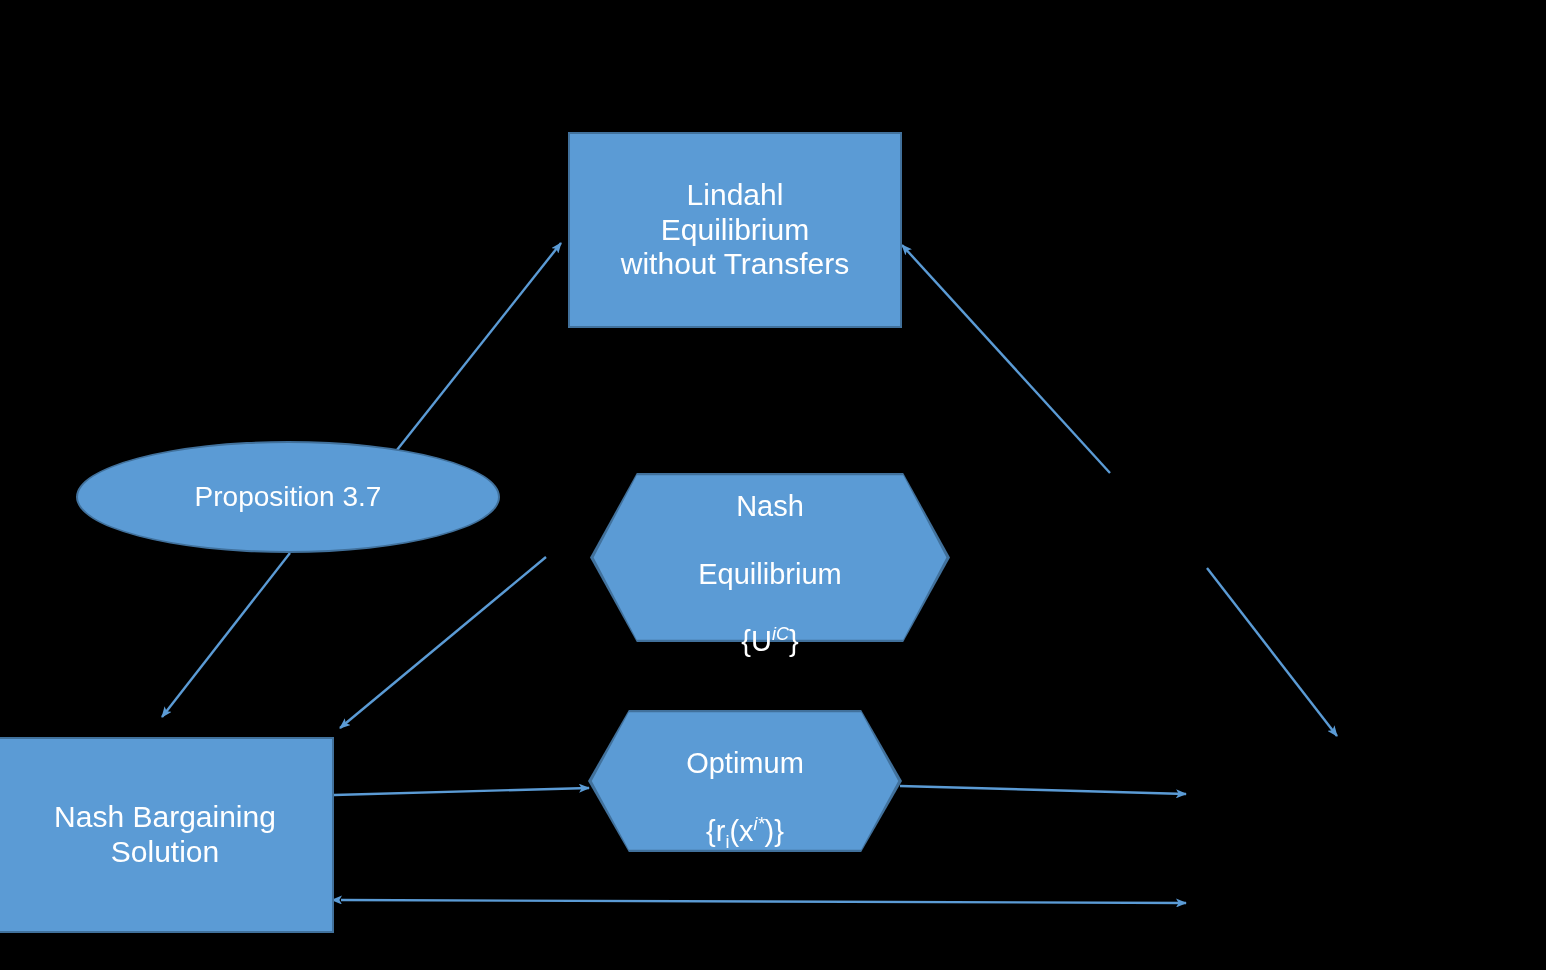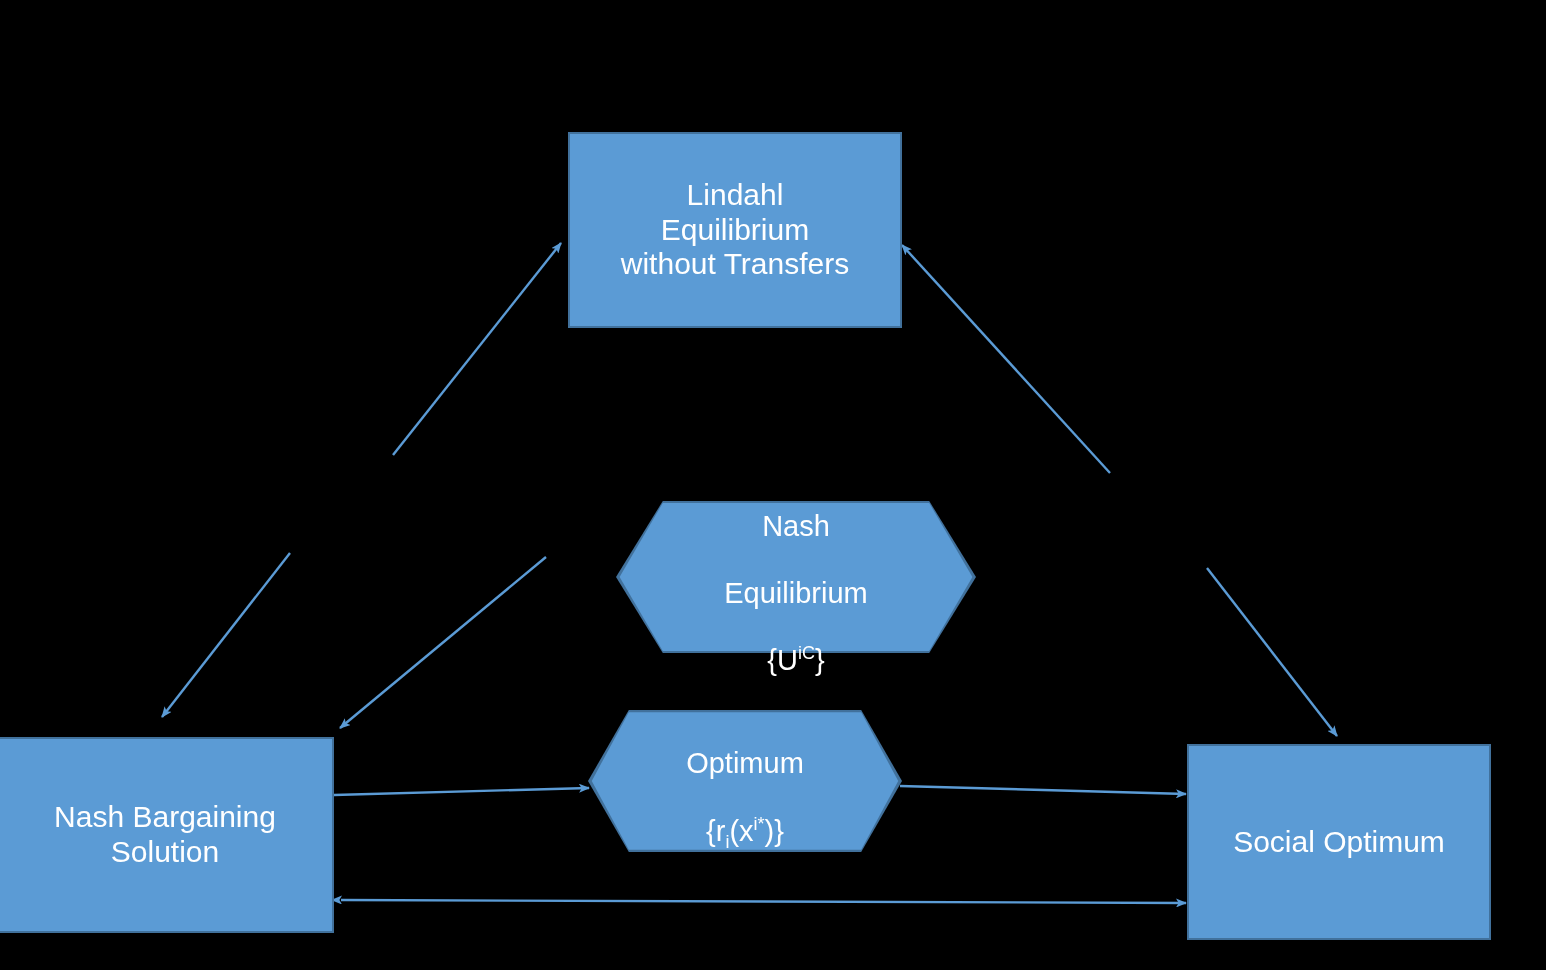--- a/index.html
+++ b/index.html
@@ -72,21 +72,21 @@
     text-align: center;
     color: #FFFFFF;
     line-height: 1.16;
     white-space: pre-line;
     z-index: 3;
   }
   sup, sub {
     font-size: 0.62em;
     line-height: 0;
   }
-  sup { vertical-align: super; }
+  sup { vertical-align: super; font-style: italic; }
   sub { vertical-align: sub; }
 </style>
 </head>
 <body>
 
 <div id="canvas">
 
   <svg id="edges" viewBox="0 0 1546 970" xmlns="http://www.w3.org/2000/svg">
     <defs>
       <marker id="ah" markerWidth="11" markerHeight="9" refX="10" refY="4.5" orient="auto" markerUnits="userSpaceOnUse">
@@ -113,23 +113,26 @@
 
     <line x1="341" y1="900" x2="1186" y2="903" stroke="#5B9BD5" stroke-width="2.4" marker-end="url(#ah)" marker-start="url(#ah-start)"></line>
   </svg>
 
   <div class="node rect" style="left:568px; top:132px; width:334px; height:196px; font-size:30px;">
     <span class="node-label">Lindahl
 Equilibrium
 without Transfers</span>
   </div>
 
+  <div class="node ellipse" style="left:76px; top:441px; width:424px; height:112px; font-size:28px;">
+    <span class="node-label">Proposition 3.7</span>
+  </div>
 
 
-  <div class="hexwrap" style="left:616px; top:473px; width:360px; height:152px; font-size:29px;margin-top:28px;">
+  <div class="hexwrap" style="left:590px; top:473px; width:360px; height:169px; font-size:29px;">
     <div class="hexshape" style="clip-path: polygon(13% 0%, 87% 0%, 100% 50%, 87% 100%, 13% 100%, 0% 50%);
                 background:#41719C;"></div>
     <div class="hexshape" style="clip-path: polygon(13% 1.3%, 87% 1.3%, 99% 50%, 87% 98.7%, 13% 98.7%, 1% 50%);
                 background:#5B9BD5;"></div>
     <div class="hexlabel">
       <span>
         <span>Nash</span><br>
         <span>Equilibrium</span><br>
         <span>{U</span><sup>iC</sup><span>}</span>
       </span>
@@ -147,17 +150,14 @@
         <span>{r</span><sub>i</sub><span>(x</span><sup>i*</sup><span>)}</span>
       </span>
     </div>
   </div>
 
   <div class="node rect" style="left:-4px; top:737px; width:338px; height:196px; font-size:30px;">
     <span class="node-label">Nash Bargaining
 Solution</span>
   </div>
 
-  <div class="node rect" style="left:1187px; top:744px; width:304px; height:196px; font-size:30px;">
-    <span class="node-label">Social Optimum</span>
-  </div>
 
 </div>
 
 </body></html>

